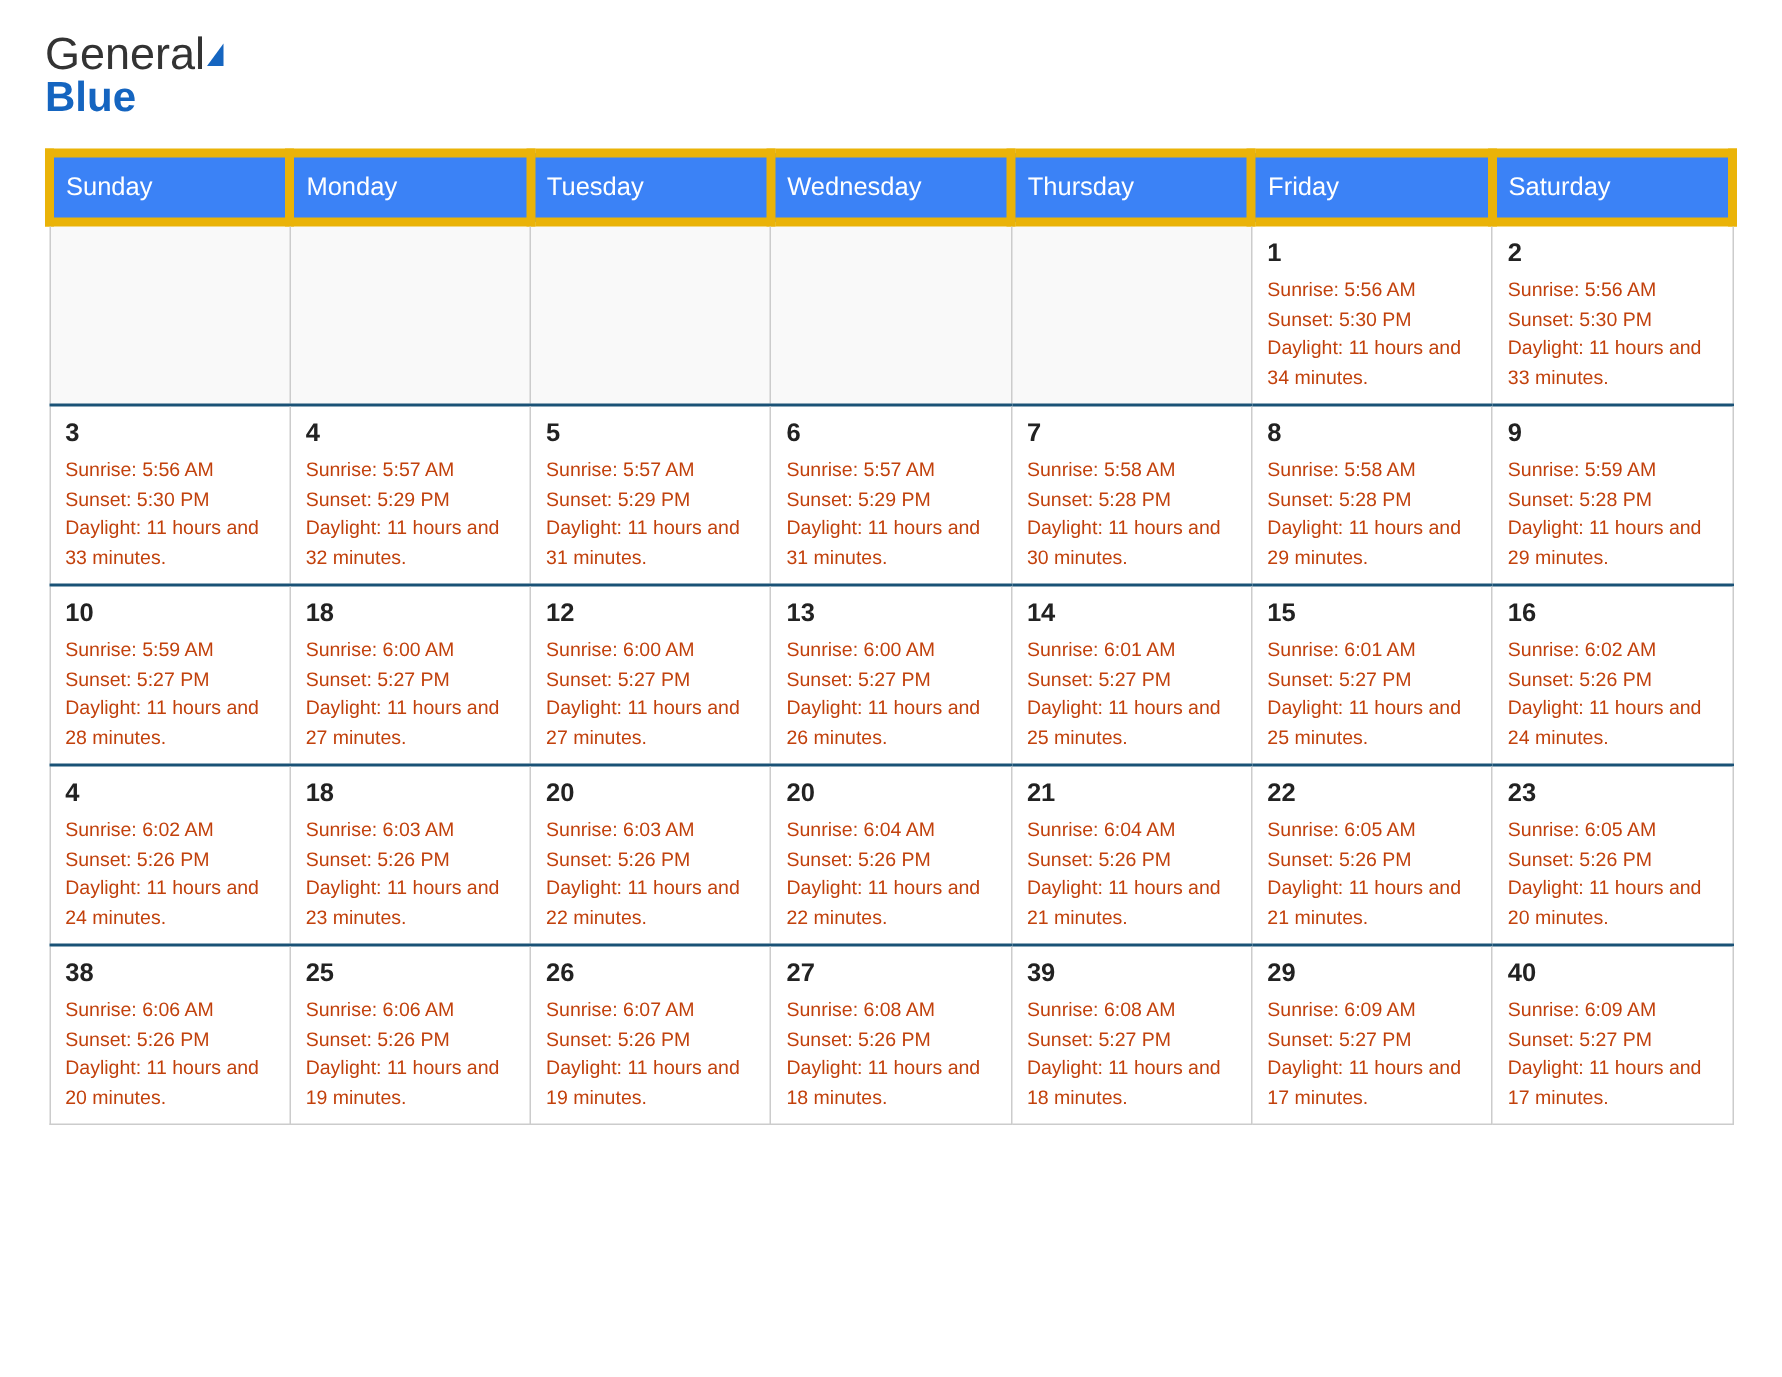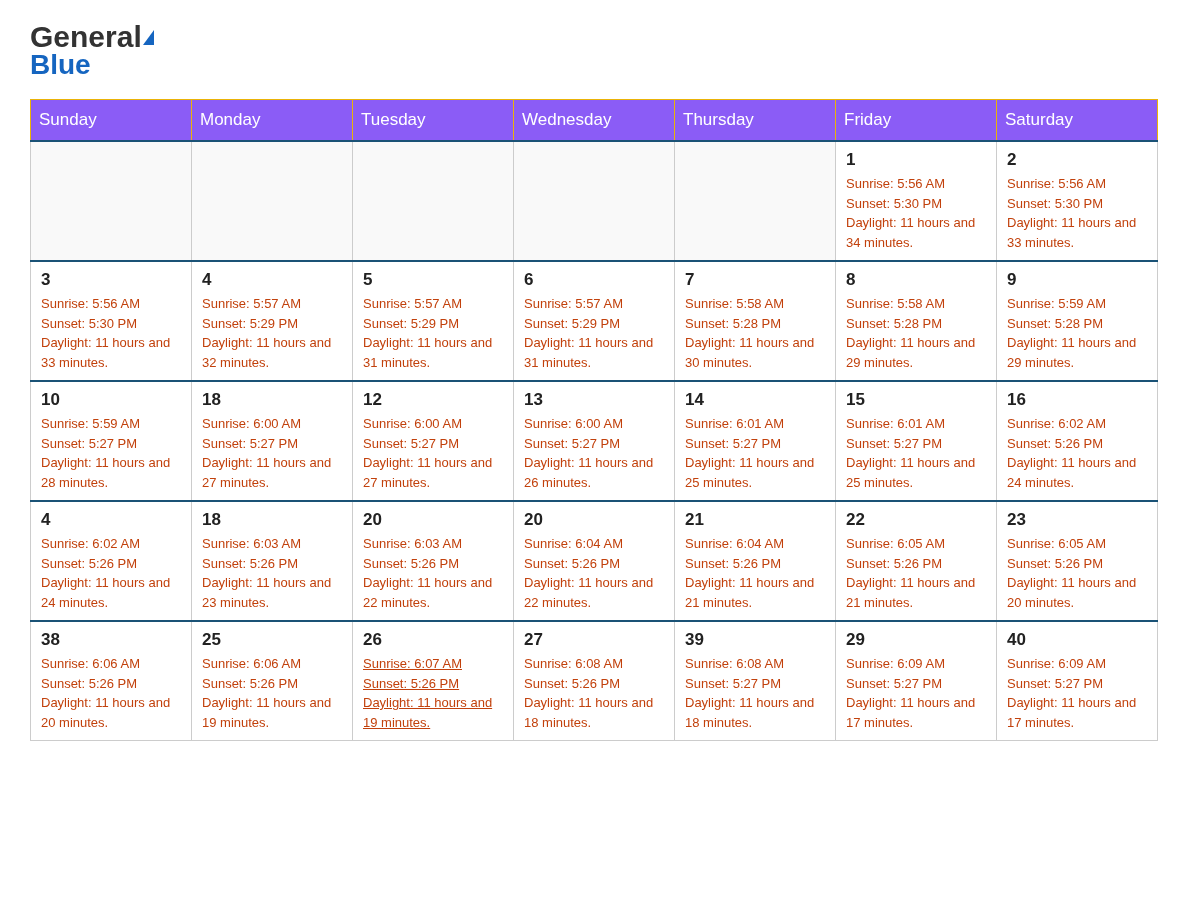--- a/index.html
+++ b/index.html
@@ -34,27 +34,27 @@
       font-size: 22px;
       color: #333;
       font-weight: normal;
     }
     .calendar {
       width: 100%;
       border-collapse: collapse;
       border: 1px solid #aaa;
     }
     .calendar th {
-      background-color: #8b5cf6;
+      background-color: #3b82f6;
       color: #fff;
       padding: 10px 8px;
       font-size: 17px;
       font-weight: normal;
       text-align: left;
-      border: 1px solid #eab308;
+      border: 6px solid #eab308;
     }
     .calendar td {
       vertical-align: top;
       padding: 8px 10px;
       border: 1px solid #ccc;
       width: 14.28%;
       min-height: 110px;
       height: 110px;
     }
     .day-number {
@@ -74,21 +74,21 @@
     }
     .week-row td {
       border-top: 2px solid #1a5276;
     }
   </style>
 </head>
 <body>
 
 <div class="header-area">
   <div class="logo">
-    <div style="font-size:30px; font-weight:bold; color:#333; line-height:1.1;">
+    <div style="font-size:30px; font-weight:normal; color:#333; line-height:1.1;">
       <span style="color:#333;">General</span><span style="display:inline-block; width:0; height:0; border-left:11px solid transparent; border-bottom:15px solid #1565c0; margin-left:1px; vertical-align:middle; margin-bottom:3px;"></span>
     </div>
     <div style="font-size:28px; font-weight:bold; color:#1565c0; line-height:1; margin-top:-2px;">Blue</div>
   </div>
   <div class="title-area">
     <div class="month-title"></div>
     <div class="location-title"></div>
   </div>
 </div>
 
@@ -264,21 +264,21 @@
 Daylight: 11 hours and 20 minutes.</div>
         </td>
         <td>
           <span class="day-number">25</span>
           <div class="day-info" style="white-space: pre-line;">Sunrise: 6:06 AM
 Sunset: 5:26 PM
 Daylight: 11 hours and 19 minutes.</div>
         </td>
         <td>
           <span class="day-number">26</span>
-          <div class="day-info" style="white-space: pre-line; text-decoration: underline;">Sunrise: 6:07 AM
+          <div class="day-info" style="white-space: pre-line;">Sunrise: 6:07 AM
 Sunset: 5:26 PM
 Daylight: 11 hours and 19 minutes.</div>
         </td>
         <td>
           <span class="day-number">27</span>
           <div class="day-info" style="white-space: pre-line;">Sunrise: 6:08 AM
 Sunset: 5:26 PM
 Daylight: 11 hours and 18 minutes.</div>
         </td>
         <td>

